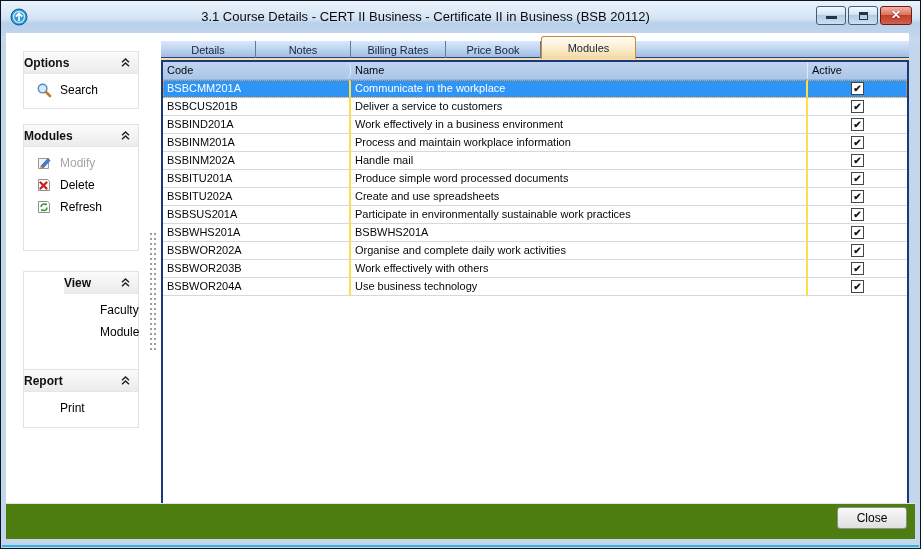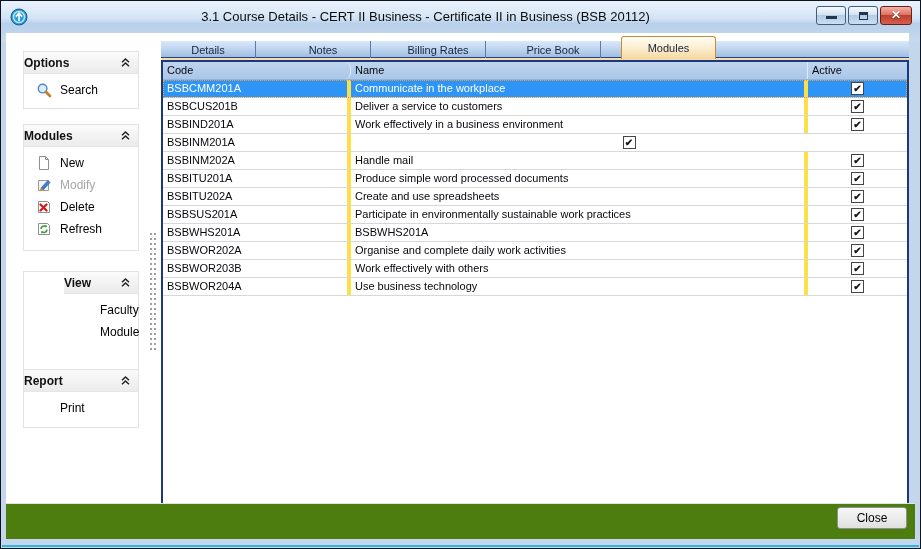--- a/index.html
+++ b/index.html
@@ -80,21 +80,20 @@
   .splitter-dots.d2 { left:4px; }
 
   
   .main { position:absolute; top:32px; left:157px; width:751px; bottom:37px; background:#fff; }
   .tabstrip {
     position:absolute; top:8px; left:3px; right:0; height:17px;
     background: linear-gradient(180deg,#dcc; );
     background: linear-gradient(180deg,#dae8fa 0%,#bcd3ee 55%,#9fbde3 100%);
     border-bottom:1px solid #27427c;
     display:flex;
-    gap:20px;
   }
   .tab {
     width:95px; height:17px; font-size:11px; color:#15223f;
     display:flex; align-items:center; justify-content:center;
     border-right:1px solid #5a7cab; cursor:default;
   }
   .tab.active {
     position:relative; margin-top:-5px; height:23px; z-index:3;
     background: linear-gradient(180deg,#fffef8 0%,#fbeccb 55%,#f4d7a0 100%);
     border:1px solid #cd8a32; border-bottom:none;
@@ -115,21 +114,21 @@
     border-bottom:1px solid #96b4da;
   }
   .gh {
     font-size:11px; line-height:17px; padding-left:4px; color:#05070c;
     border-right:1px solid #e0ebf9; cursor:default;
   }
   .gh-code { width:188px;border-radius:6px; } .gh-name { width:457px; } .gh-active { flex:1; border-right:none; }
   .grid-row { display:flex; height:18px; background:#fff; border-bottom:1px solid #d8d8d8; cursor:default; }
   .cell {
     font-size:11px; line-height:16px; padding-left:4px; color:#05070c;
-    border-right:4px solid #fde047; white-space:nowrap; overflow:hidden;
+    border-right:2px solid #fde047; white-space:nowrap; overflow:hidden;
   }
   .c-code { width:188px; } .c-name { width:457px; }
   .c-active { flex:1; border-right:none; display:flex; align-items:center; justify-content:center; padding-left:0; }
   .grid-row.selected { background:#2e95f7; outline:1px dotted #ee9f42; outline-offset:-1px; }
   .grid-row.selected .cell { color:#ffffff; }
   .checkbox {
     width:13px; height:13px; background:#fff; border:1px solid #454545; display:block;
   }
   .checkbox::after {
     content:"\2714"; display:block; text-align:center;
@@ -197,27 +196,20 @@
     </div>
 
     <div class="panel panel-modules">
       <div class="panel-header">
         <span>Modules</span>
         <svg class="collapse-icon" viewBox="0 0 11 11">
             <path d="M2 5.2 L5.5 2 L9 5.2 M2 9.2 L5.5 6 L9 9.2" stroke="#222" stroke-width="1.5" fill="none"></path>
           </svg>
       </div>
       <div class="panel-body">
-        <div class="panel-item">
-          <svg class="item-icon" viewBox="0 0 16 16">
-            <path d="M3.5 1.5 h6 l3 3 v10 h-9 z" fill="#fff" stroke="#8f8f8f"></path>
-            <path d="M9.5 1.5 v3 h3" fill="none" stroke="#8f8f8f"></path>
-          </svg>
-          <span>New</span>
-        </div>
         <div class="panel-item disabled">
           <svg class="item-icon" viewBox="0 0 16 16">
             <path d="M2.5 3.5 h10 v10 h-10 z" fill="#f3f3f3" stroke="#9a9a9a"></path>
             <path d="M5 11 L12 3.5 L14 5.5 L7 13 z" fill="#3f7fd4" stroke="#2a5ea6" stroke-width="0.8"></path>
             <path d="M5 11 L7 13 L4.2 13.8 z" fill="#f0a23c" stroke="#b97717" stroke-width="0.6"></path>
           </svg>
           <span>Modify</span>
         </div>
         <div class="panel-item">
           <svg class="item-icon" viewBox="0 0 16 16">
@@ -322,20 +314,21 @@
   <div class="grid-row">
     <div class="cell c-code">BSBIND201A</div>
     <div class="cell c-name">Work effectively in a business environment</div>
     <div class="cell c-active">
       <span class="checkbox"></span>
     </div>
   </div>
 
   <div class="grid-row">
     <div class="cell c-code">BSBINM201A</div>
+    <div class="cell c-name">Process and maintain workplace information</div>
     <div class="cell c-active">
       <span class="checkbox"></span>
     </div>
   </div>
 
   <div class="grid-row">
     <div class="cell c-code">BSBINM202A</div>
     <div class="cell c-name">Handle mail</div>
     <div class="cell c-active">
       <span class="checkbox"></span>

